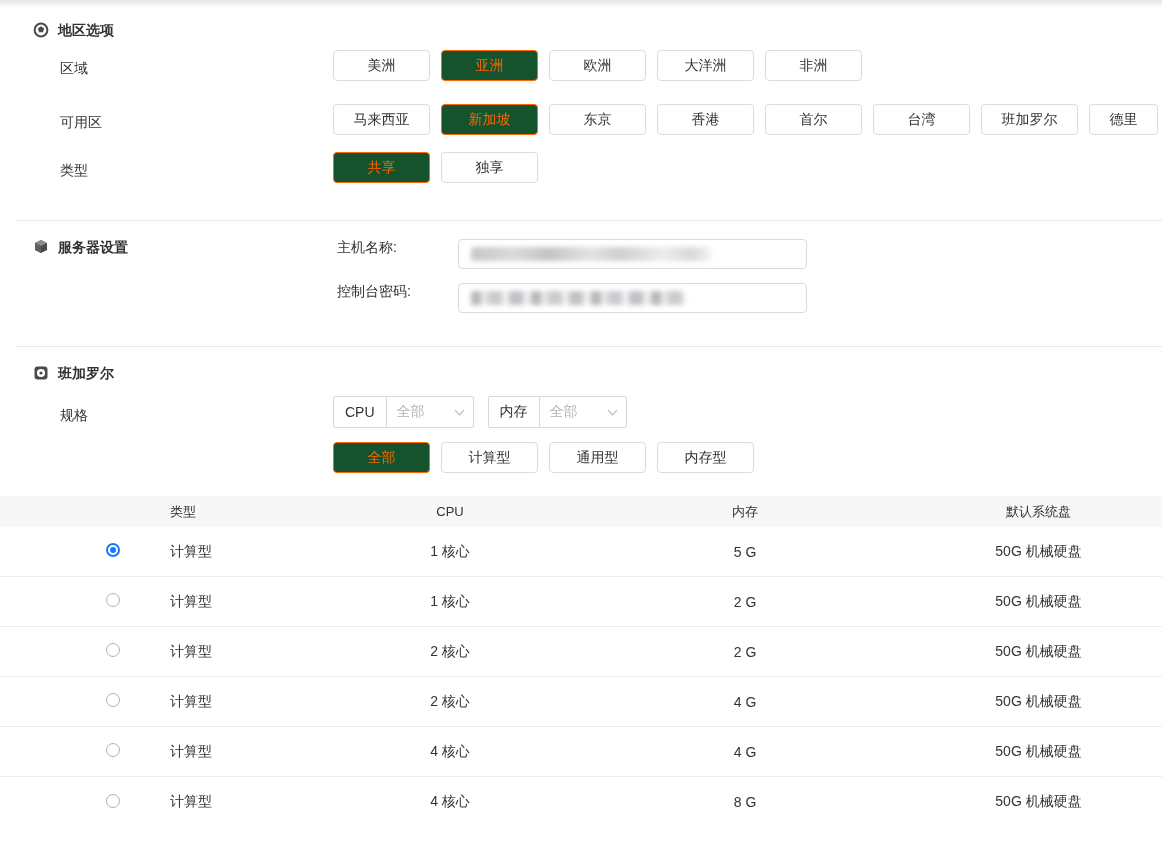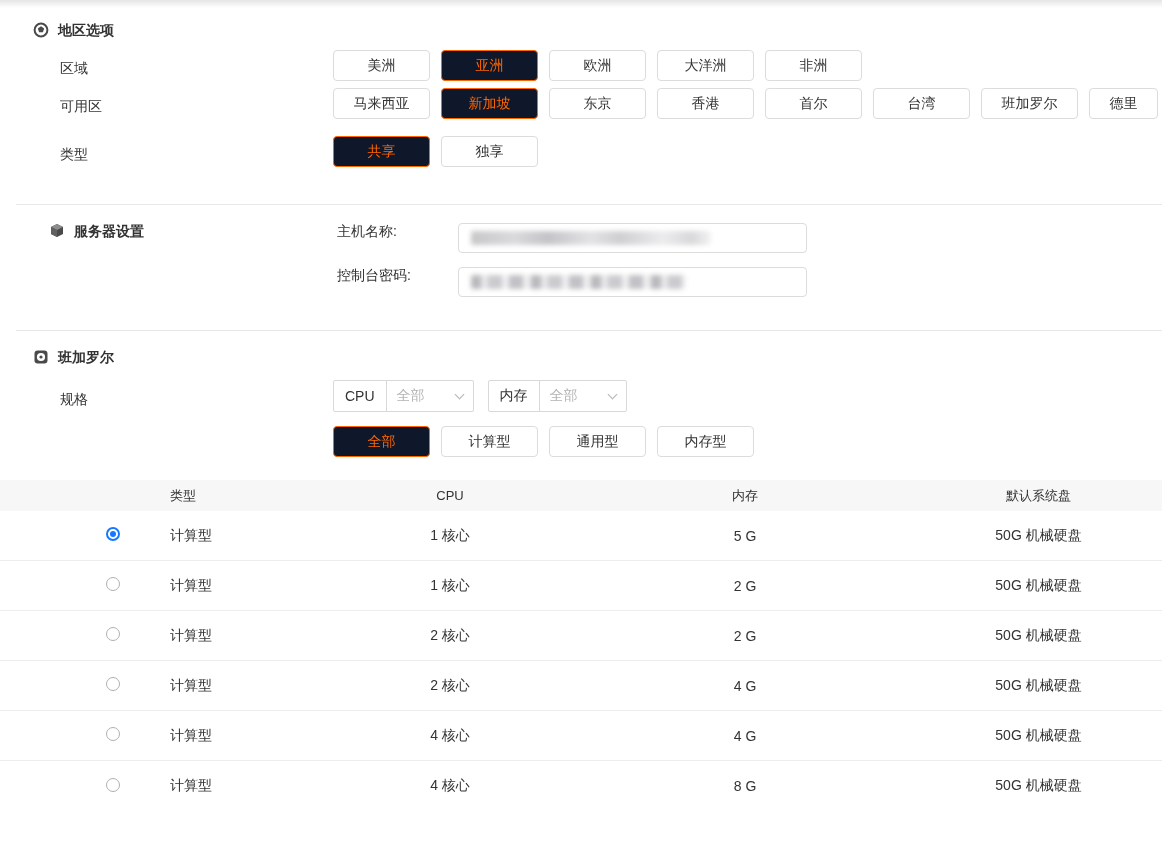--- a/index.html
+++ b/index.html
@@ -12,34 +12,34 @@
   .icon16{width:16px;height:16px;flex:none;display:inline-flex}
 
   .form-row{display:flex;align-items:center}
   .row-label{flex:0 0 273px;margin-left:60px;padding-top:6px;color:#333}
   .btn-row{display:flex;gap:11px}
   .btn-col{display:flex;}
   .btn-col .btn-row + .btn-row{margin-top:12px}
 
   .opt{width:97px;height:31px;border:1px solid #dcdcdc;border-radius:4px;background:#fff;
     color:#333;font:inherit;display:flex;align-items:center;justify-content:center;cursor:pointer}
-  .opt.sel{border-color:#ff6600;background:#0f172a;color:#ff6600}
+  .opt.sel{border-color:#ff6600;background:#14532d;color:#ff6600}
   .opt.narrow{width:69px}
 
   .sec-region{padding-top:14px}
   .row-area{margin-top:10px}
-  .row-zone{margin-top:7px}
+  .row-zone{margin-top:23px}
   .row-type{margin-top:17px}
 
   .divider{border:none;border-top:1px solid #e8e8e8;margin-left:16px}
   .div1{margin-top:37px}
   .div2{margin-top:33px}
 
   .sec-server{position:relative;padding-top:18px}
-  .abs-title{position:absolute;top:18px;left:16px}
+  .abs-title{position:absolute;top:18px;left:0}
   .server-form{margin-left:337px}
   .sfield{display:flex;align-items:flex-start;margin-bottom:14px}
   .sflabel{width:121px;color:#333}
   .input{width:349px;height:30px;border:1px solid #dcdcdc;border-radius:4px;background:#fff;
     display:flex;align-items:center;padding:0 12px;cursor:text}
   .redact{height:14px;filter:blur(2.5px);border-radius:2px}
   .redact.host{width:240px;background:linear-gradient(90deg,#c7c7c9,#dadadd 18%,#c4c4c8 32%,
     #e3e3e6 50%,#cfcfd2 62%,#ececee 80%,#d8d8da 92%,#f3f3f4)}
   .redact.pwd{width:215px;background:repeating-linear-gradient(90deg,#b9b9bd 0 10px,#e8e8ea 10px 17px,
     #cbcbcf 17px 31px,#f0f0f2 31px 38px,#c2c2c6 38px 52px,#eeeeef 52px 60px)}

